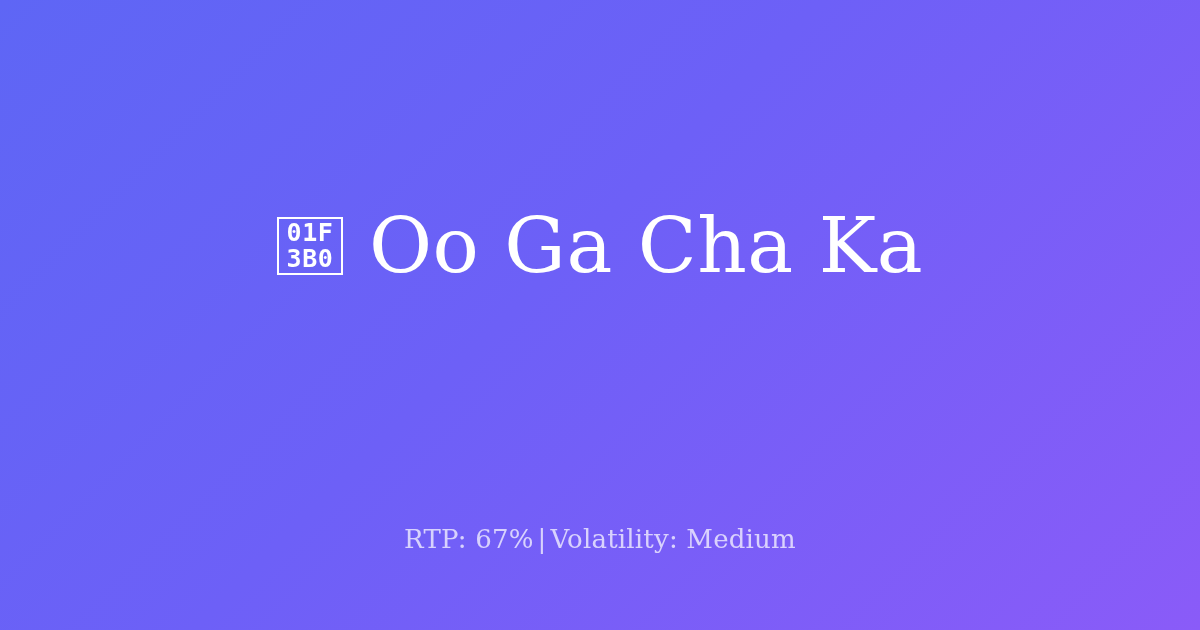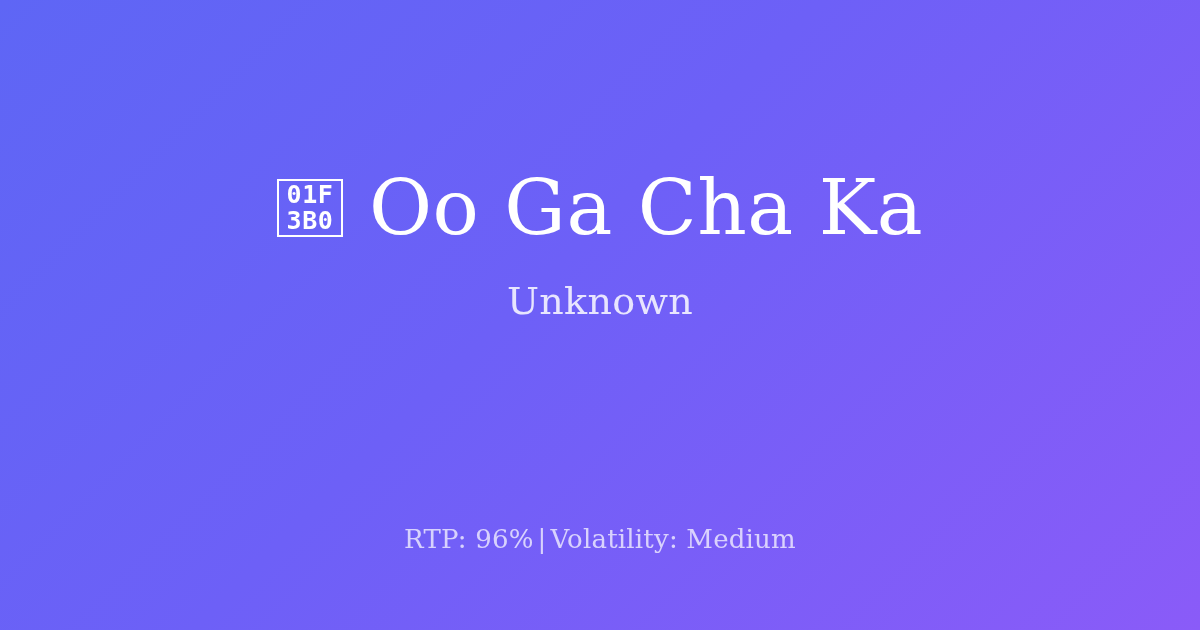--- a/index.html
+++ b/index.html
@@ -28,21 +28,21 @@
   }
 
   
   #title-row {
     position: absolute;
     top: 0;
     left: 0;
     width: 1200px;
     height: 500px;
     display: flex;
-    flex-direction: column;
+    flex-direction: row;
     align-items: center;
     justify-content: center;
     gap: 30px;
     padding-bottom: 8px;
   }
 
   #title-line {
     display: flex;
     align-items: center;
     justify-content: center;
@@ -122,21 +122,20 @@
 
       <span id="emoji-tofu">
         <span class="tofu-row">01F</span>
         <span class="tofu-row">3B0</span>
       </span>
 
       <h1 id="game-title">Oo Ga Cha Ka</h1>
 
     </div>
 
-    <div id="provider-name">Unknown</div>
 
   </div>
 
   <div id="meta-line">
-    <span>RTP: 96%</span><span class="meta-sep">|</span><span>Volatility: Medium</span>
+    <span>RTP: 67%</span><span class="meta-sep">|</span><span>Volatility: Medium</span>
   </div>
 
 </div>
 
 </body></html>

